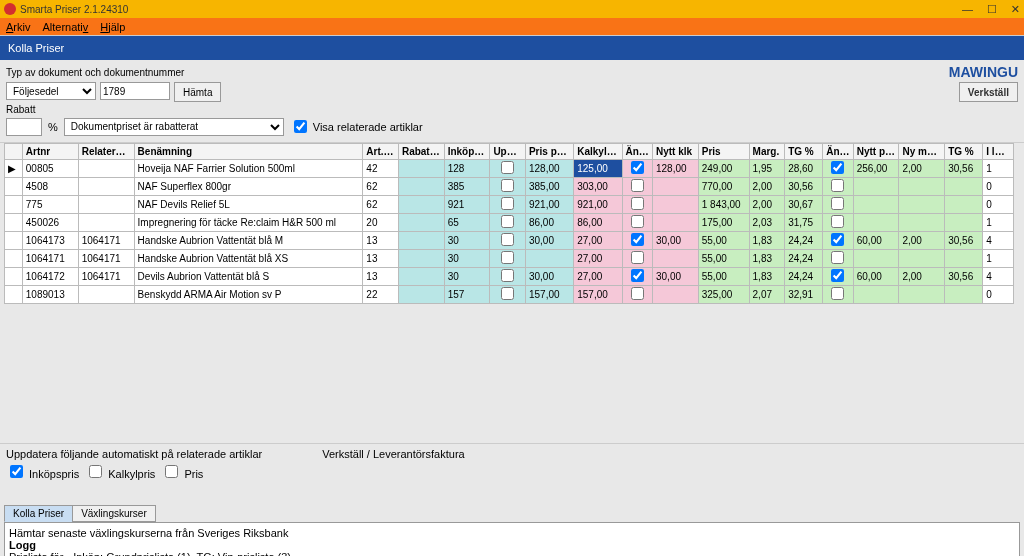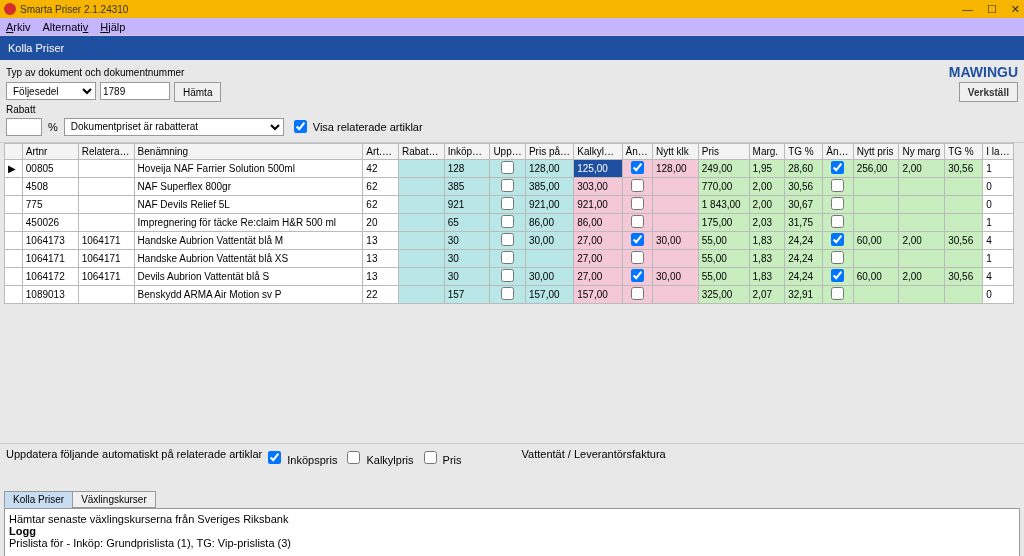--- a/index.html
+++ b/index.html
@@ -1,41 +1,41 @@
 <!DOCTYPE html>
 <html><head>
 <meta charset="utf-8">
 <style>
 * { box-sizing: border-box; font-family: "Segoe UI", Tahoma, sans-serif; font-size: 11px; }
 body { margin: 0; background: #e8e8e8; width: 1024px; height: 556px; overflow: hidden; }
 .titlebar { height: 18px; background: #f7b500; display: flex; align-items: center; padding: 0 4px; color: #333; }
 .titlebar .icon { width: 12px; height: 12px; background: #d32f2f; border-radius: 50%; margin-right: 4px; }
 .titlebar .title { flex: 1; font-size: 10px; }
 .titlebar .winbtns { display: flex; gap: 14px; font-size: 12px; }
-.menubar { height: 18px; background: #c4b5fd; display: flex; align-items: center; padding: 0 6px; gap: 12px; border-bottom: 1px solid #ccc; }
+.menubar { height: 18px; background: #f97316; display: flex; align-items: center; padding: 0 6px; gap: 12px; border-bottom: 1px solid #ccc; }
 .menubar span { font-size: 11px; }
 .menubar span u { text-decoration: underline; }
 .blueheader { background: #1e4fa0; color: #fff; height: 24px; display: flex; align-items: center; padding: 0 8px; font-size: 13px; }
 .toolbar { background: #e8e8e8; padding: 4px 6px; border-bottom: 1px solid #ccc; }
 .toolbar .row { display: flex; align-items: center; gap: 6px; margin-bottom: 2px; }
 .toolbar label { font-size: 10px; }
 .toolbar select, .toolbar input[type=text] { height: 18px; border: 1px solid #999; font-size: 10px; padding: 0 2px; background:#fff;}
 .toolbar button { height: 20px; border: 1px solid #999; background: #f0f0f0; font-size: 10px; padding: 0 8px; cursor: pointer; }
 .brand { color: #1e4fa0; font-weight: bold; font-size: 14px; }
 .verk { padding: 4px 10px; border: 1px solid #888; background: #ddeeff; font-weight: bold; color:#333; }
 .gridwrap { overflow: auto; background: #e8e8e8; height: 300px; }
 table.grid { border-collapse: collapse; background: #fff; table-layout: fixed; width: 1010px; margin-left:4px;}
 table.grid th, table.grid td { border: 1px solid #bbb; padding: 1px 3px; font-size: 10px; height: 16px; overflow: hidden; white-space: nowrap; text-overflow: ellipsis; }
-table.grid th { background: #f4f4f4; text-align: left; font-weight: normal; }
+table.grid th { background: #f4f4f4; text-align: left; font-weight: bold; }
 .col-sel{width:14px;} .col-artnr{width:44px;} .col-rel{width:44px;} .col-ben{width:180px;} .col-grp{width:28px;} .col-rab{width:36px;} .col-ink{width:36px;} .col-upp{width:28px;} .col-pris{width:38px;} .col-kal{width:38px;} .col-and{width:24px;} .col-nykl{width:36px;} .col-p{width:40px;} .col-mrg{width:28px;} .col-tg{width:30px;} .col-and2{width:24px;} .col-nyp{width:36px;} .col-nym{width:36px;} .col-tg2{width:30px;} .col-lag{width:24px;}
 td.blue { background: #b9e6e6; } td.pink { background: #f5c8d8; } td.green { background: #c8eec0; } td.sel{background:#1e4fa0;color:#fff;}
 td.chk { text-align: center; }
 td.chk input { margin:0; }
 .footer1 { background:#e8e8e8; padding:4px 6px; border-top:1px solid #ccc; display:flex; gap:60px; font-size:10px;}
-.footer1 .col { display:flex; flex-direction:row; gap:2px;}
+.footer1 .col { display:flex; flex-direction:column; gap:2px;}
 .footer1 .row { display:flex; align-items:center; gap:6px;}
 .tabs { display:flex; margin-top:20px; margin-left:4px;}
 .tab { border:1px solid #999; padding:2px 8px; font-size:10px; background:#f0f0f0; margin-right:-1px;}
 .tab.active{ background:#c8ddf2; border-bottom:1px solid #c8ddf2;}
 .logpanel { border:1px solid #999; background:#fff; margin:0 4px 4px 4px; padding:4px; height:56px; font-size:10px; line-height:12px;}
 </style>
 </head>
 <body>
 
 <div class="titlebar">
@@ -317,21 +317,21 @@
 <div class="footer1">
   <div class="col">
     <span>Uppdatera följande automatiskt på relaterade artiklar</span>
     <div class="row">
       <label><input type="checkbox" checked="" style=""> <span>Inköpspris</span></label>
       <label><input type="checkbox" style=""> <span>Kalkylpris</span></label>
       <label><input type="checkbox" style=""> <span>Pris</span></label>
     </div>
   </div>
   <div class="col">
-    <span>Vattentät / Leverantörsfaktura</span>
+    <span>Verkställ / Leverantörsfaktura</span>
   </div>
 </div>
 
 <div class="tabs">
   <div class="tab active">Kolla Priser</div>
   <div class="tab">Växlingskurser</div>
 </div>
 
 <div class="logpanel">
   <div>Hämtar senaste växlingskurserna från Sveriges Riksbank</div>

